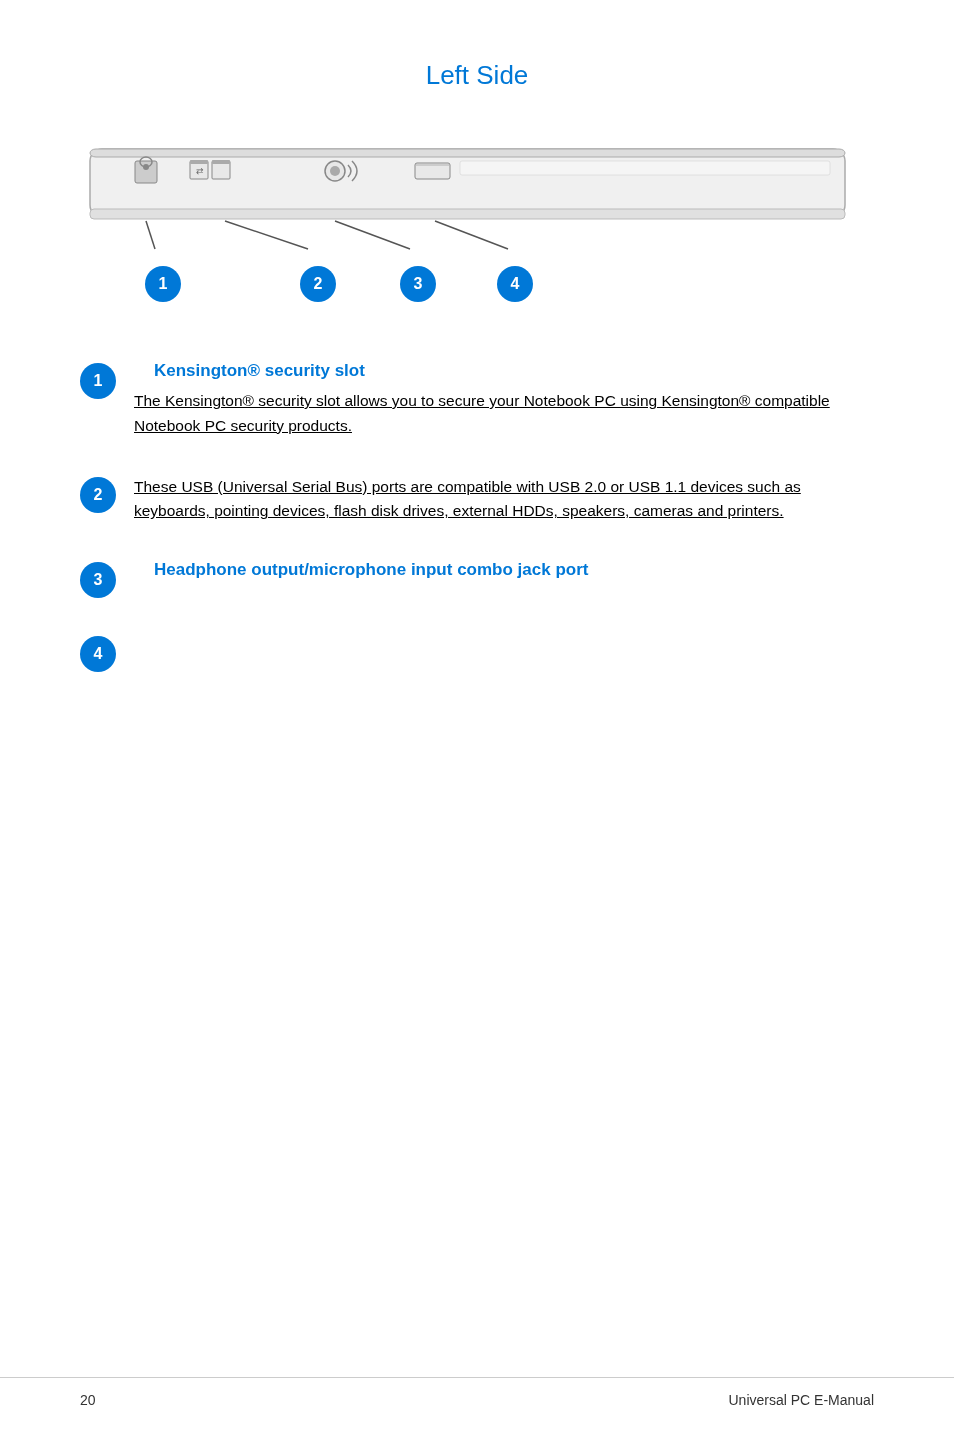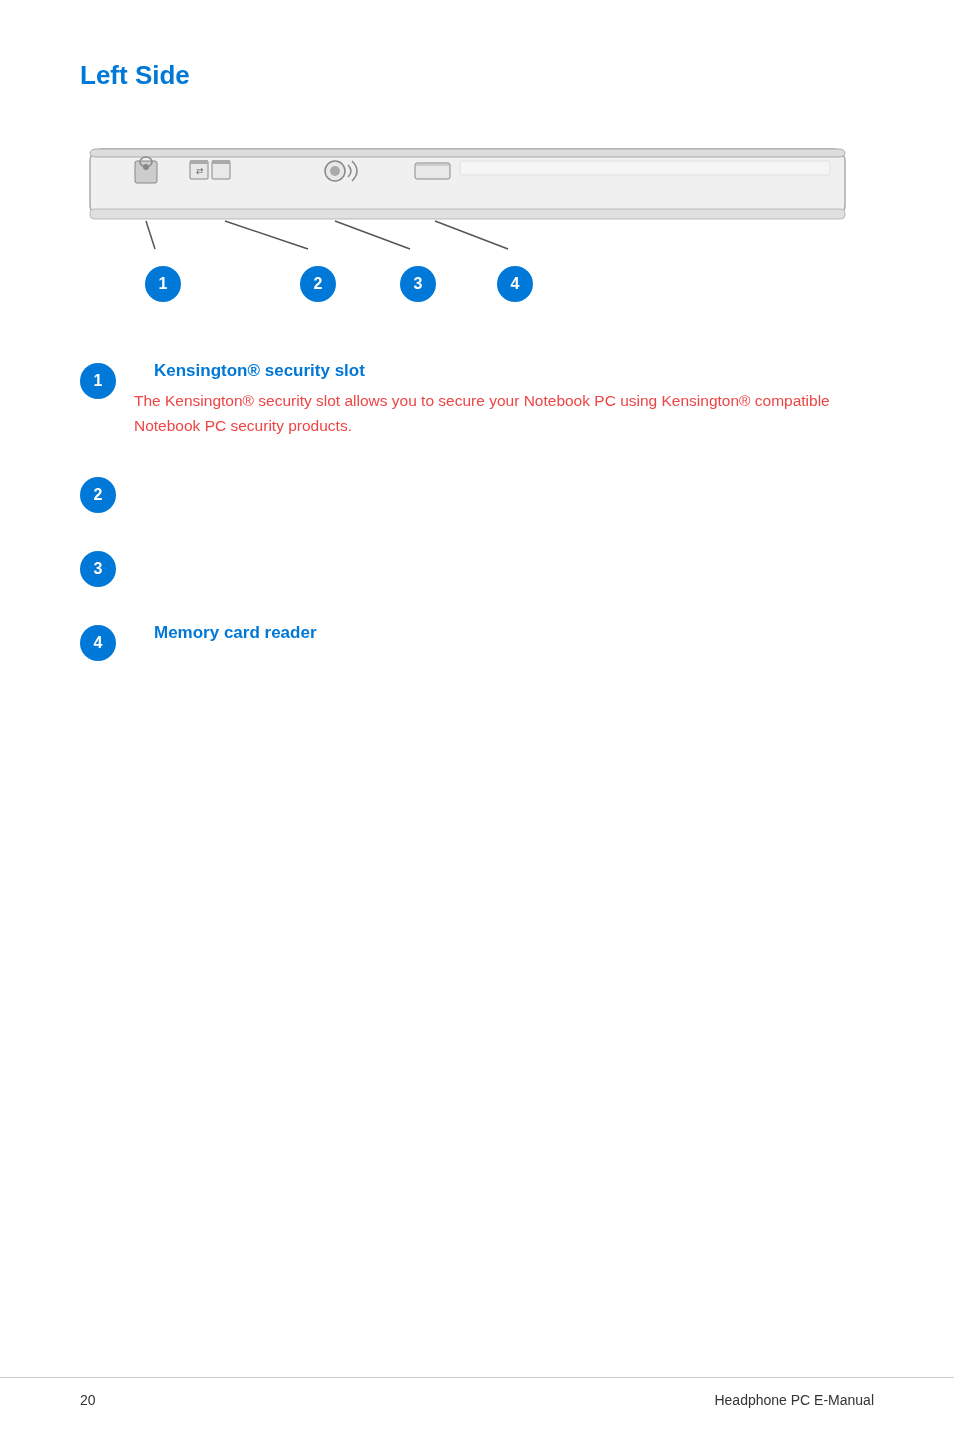--- a/index.html
+++ b/index.html
@@ -8,23 +8,24 @@
       font-family: 'Arial', sans-serif;
       width: 954px;
       min-height: 1438px;
       position: relative;
       padding: 60px 80px 80px 80px;
       color: #333;
     }
 
     .page-title {
       font-size: 26px;
-      font-weight: bold;
+      font-weight: normal;
       color: #0078d7;
       margin-bottom: 40px;
+      text-align: center;
     }
 
     
     .diagram-container {
       width: 100%;
       margin-bottom: 50px;
       position: relative;
     }
 
     
@@ -77,21 +78,22 @@
       font-size: 17px;
       font-weight: bold;
       color: #0078d7;
       margin-bottom: 8px;
       margin-left: 20px;
     }
 
     .section-body {
       font-size: 15.5px;
       line-height: 1.6;
-      color: #ef4444;
+      color: #000000;
+      text-decoration: underline;
     }
 
     
     .footer {
       position: absolute;
       bottom: 30px;
       left: 0;
       right: 0;
       display: flex;
       justify-content: space-between;
@@ -175,36 +177,37 @@
     <div class="section-title">Kensington® security slot</div>
     <div class="section-body">The Kensington® security slot allows you to secure your Notebook PC using Kensington® compatible Notebook PC security products.</div>
   </div>
 </div>
 
 <div class="section">
   <div class="section-badge">
     <span>2</span>
   </div>
   <div class="section-content">
+    <div class="section-body">These USB (Universal Serial Bus) ports are compatible with USB 2.0 or USB 1.1 devices such as keyboards, pointing devices, flash disk drives, external HDDs, speakers, cameras and printers.</div>
   </div>
 </div>
 
 <div class="section">
   <div class="section-badge">
     <span>3</span>
   </div>
   <div class="section-content">
+    <div class="section-title">Headphone output/microphone input combo jack port</div>
   </div>
 </div>
 
 <div class="section">
   <div class="section-badge">
     <span>4</span>
   </div>
   <div class="section-content">
-    <div class="section-title">Memory card reader</div>
   </div>
 </div>
 
 <div class="footer">
   <span class="footer-page">20</span>
-  <span class="footer-title">Headphone PC E-Manual</span>
+  <span class="footer-title">Universal PC E-Manual</span>
 </div>
 
 </body></html>

